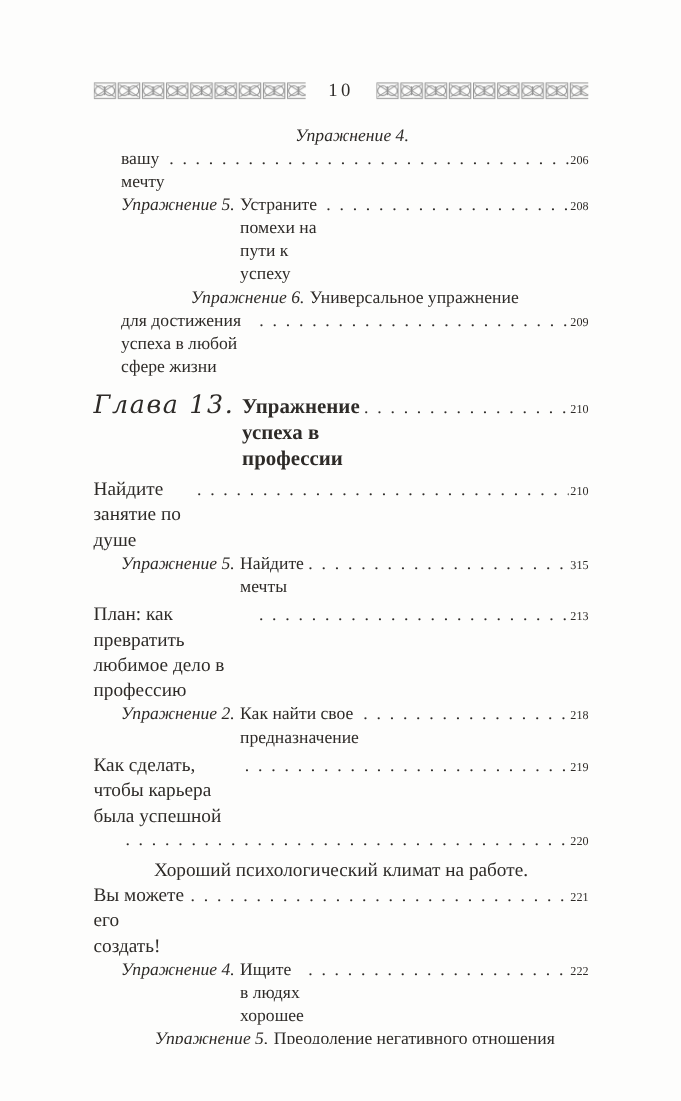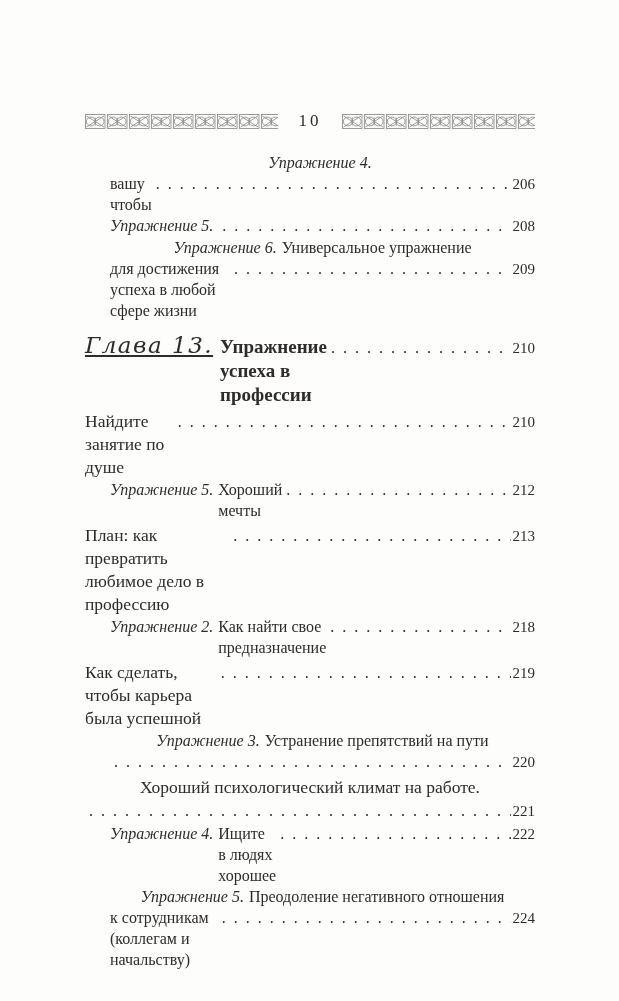--- a/index.html
+++ b/index.html
@@ -14,21 +14,20 @@
     font-family: "Liberation Serif", "DejaVu Serif", serif;
     color: var(--text);
   }
   .page-sheet {
     position: relative;
     width: 619px;
     height: 949px;
     background: var(--background);
     padding: 72px 84px 20px 85px;
     overflow: hidden;
-    margin-top: 39px;
   }
   
   .running-head {
     display: flex;
     align-items: center;
     justify-content: space-between;
     margin-bottom: 21px;
   }
   .running-head svg { display: block; flex: 0 0 auto; }
   .folio {
@@ -69,42 +68,41 @@
     margin-bottom: 2px;
   }
   .entry.chapter .prefix {
     font-family: "DejaVu Serif", serif;
     font-weight: 400;
     font-style: italic;
     font-size: 23px;
     letter-spacing: 1.5px;
     margin-right: 7px;
     white-space: pre;
-    text-decoration: underline;
   }
   .txt { white-space: pre-wrap; }
   .dots {
     flex: 1 1 auto;
     overflow: hidden;
     white-space: nowrap;
     min-width: 10px;
     margin: 0 2px 0 4px;
     font-weight: 400;
     font-style: normal;
   }
   .dots::after {
     content: ". . . . . . . . . . . . . . . . . . . . . . . . . . . . . . . . . . . . . . . . . . . . . . . . . . . . . . . . . . . .";
     font-size: 16px;
     letter-spacing: 2px;
   }
   .pg {
     flex: 0 0 auto;
     font-weight: 400;
     font-style: normal;
-    font-size: 15px;
+    font-size: 11px;
   }
 </style>
 </head>
 <body>
 
 <div class="page-sheet">
 
   <div class="running-head">
     <svg width="193" height="17" viewBox="0 0 193 17" aria-hidden="true">
       <defs>
@@ -125,28 +123,29 @@
       <rect x="0" y="0" width="193" height="17" fill="url(#knot)"></rect>
     </svg>
   </div>
 
   <div class="toc">
       <div class="entry exercise">
         <div class="line">
           <span class="prefix">Упражнение 4.</span>
         </div>
         <div class="line">
-          <span class="txt">вашу чтобы</span>
+          <span class="txt">вашу мечту</span>
           <span class="dots"></span>
           <span class="pg">206</span>
         </div>
       </div>
       <div class="entry exercise">
         <div class="line">
           <span class="prefix">Упражнение 5.</span>
+          <span class="txt">Устраните помехи на пути к успеху</span>
           <span class="dots"></span>
           <span class="pg">208</span>
         </div>
       </div>
       <div class="entry exercise">
         <div class="line">
           <span class="prefix">Упражнение 6.</span>
           <span class="txt">Универсальное упражнение</span>
         </div>
         <div class="line">
@@ -166,23 +165,23 @@
       <div class="entry section">
         <div class="line">
           <span class="txt">Найдите занятие по душе</span>
           <span class="dots"></span>
           <span class="pg">210</span>
         </div>
       </div>
       <div class="entry exercise">
         <div class="line">
           <span class="prefix">Упражнение 5.</span>
-          <span class="txt">Хороший мечты</span>
-          <span class="dots"></span>
-          <span class="pg">212</span>
+          <span class="txt">Найдите мечты</span>
+          <span class="dots"></span>
+          <span class="pg">315</span>
         </div>
       </div>
       <div class="entry section">
         <div class="line">
           <span class="txt">План: как превратить любимое дело в профессию</span>
           <span class="dots"></span>
           <span class="pg">213</span>
         </div>
       </div>
       <div class="entry exercise">
@@ -195,33 +194,30 @@
       </div>
       <div class="entry section">
         <div class="line">
           <span class="txt">Как сделать, чтобы карьера была успешной</span>
           <span class="dots"></span>
           <span class="pg">219</span>
         </div>
       </div>
       <div class="entry exercise">
         <div class="line">
-          <span class="prefix">Упражнение 3.</span>
-          <span class="txt">Устранение препятствий на пути</span>
-        </div>
-        <div class="line">
           <span class="dots"></span>
           <span class="pg">220</span>
         </div>
       </div>
       <div class="entry section">
         <div class="line">
           <span class="txt">Хороший психологический климат на работе.</span>
         </div>
         <div class="line">
+          <span class="txt">Вы можете его создать!</span>
           <span class="dots"></span>
           <span class="pg">221</span>
         </div>
       </div>
       <div class="entry exercise">
         <div class="line">
           <span class="prefix">Упражнение 4.</span>
           <span class="txt">Ищите в людях хорошее</span>
           <span class="dots"></span>
           <span class="pg">222</span>

